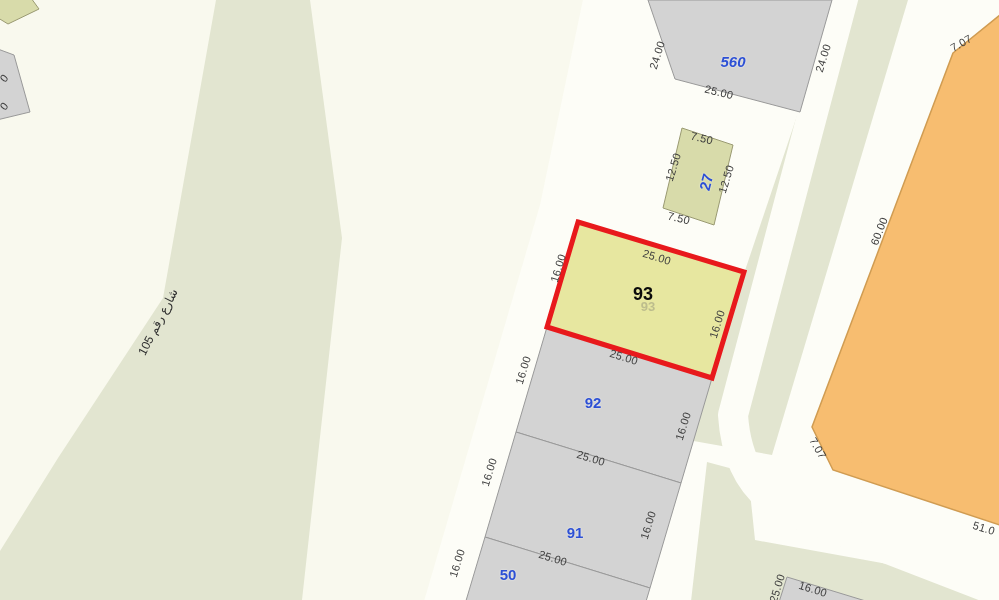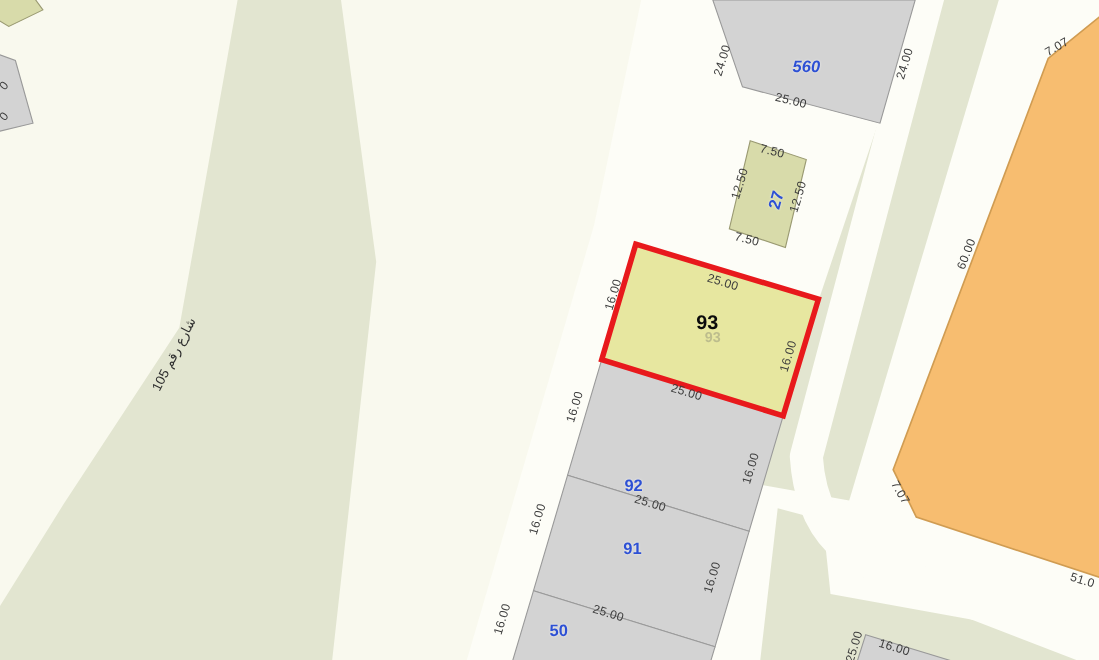--- a/index.html
+++ b/index.html
@@ -99,17 +99,17 @@
   <div class="lbl dim" style="left:984px;top:528px;transform:translate(-50%,-50%) rotate(17deg);">51.0</div>
   <div class="lbl dim" style="left:777px;top:588px;transform:translate(-50%,-50%) rotate(-73deg);">25.00</div>
   <div class="lbl dim" style="left:813px;top:589px;transform:translate(-50%,-50%) rotate(17deg);">16.00</div>
   <div class="lbl dim" style="left:4px;top:78px;transform:translate(-50%,-50%) rotate(-50deg);">0</div>
   <div class="lbl dim" style="left:4px;top:106px;transform:translate(-50%,-50%) rotate(-50deg);">0</div>
 
   <div class="lbl num" style="left:733px;top:61px;transform:translate(-50%,-50%);font-style:italic;">560</div>
   <div class="lbl num" style="left:706px;top:182px;transform:translate(-50%,-50%) rotate(-75deg);">27</div>
   <div class="lbl num-ghost" style="left:648px;top:306px;transform:translate(-50%,-50%);">93</div>
   <div class="lbl num-hl" style="left:643px;top:294px;transform:translate(-50%,-50%);">93</div>
-  <div class="lbl num" style="left:576px;top:402px;transform:translate(-50%,-50%);margin-top:40px;">92</div>
-  <div class="lbl num" style="left:575px;top:499px;transform:translate(-50%,-50%);">91</div>
+  <div class="lbl num" style="left:593px;top:402px;transform:translate(-50%,-50%);">92</div>
+  <div class="lbl num" style="left:575px;top:532px;transform:translate(-50%,-50%);">91</div>
   <div class="lbl num" style="left:508px;top:574px;transform:translate(-50%,-50%);">50</div>
 
 </div>
 
 </body></html>

